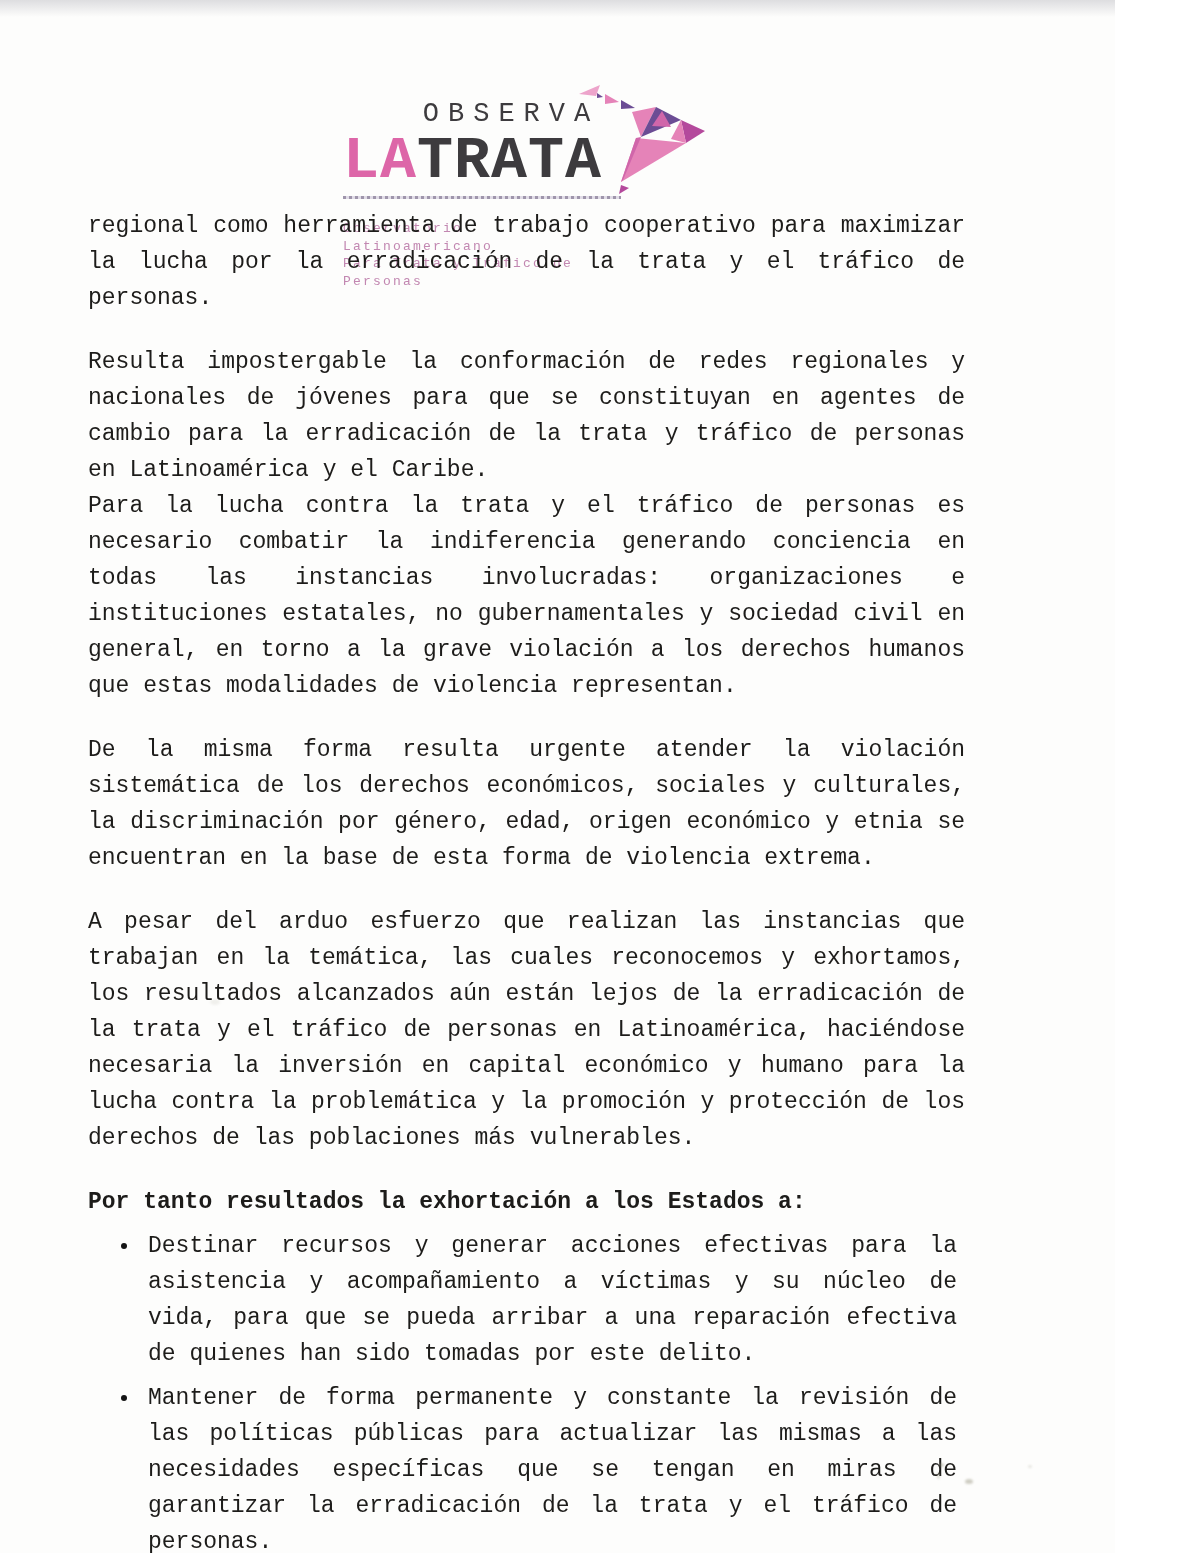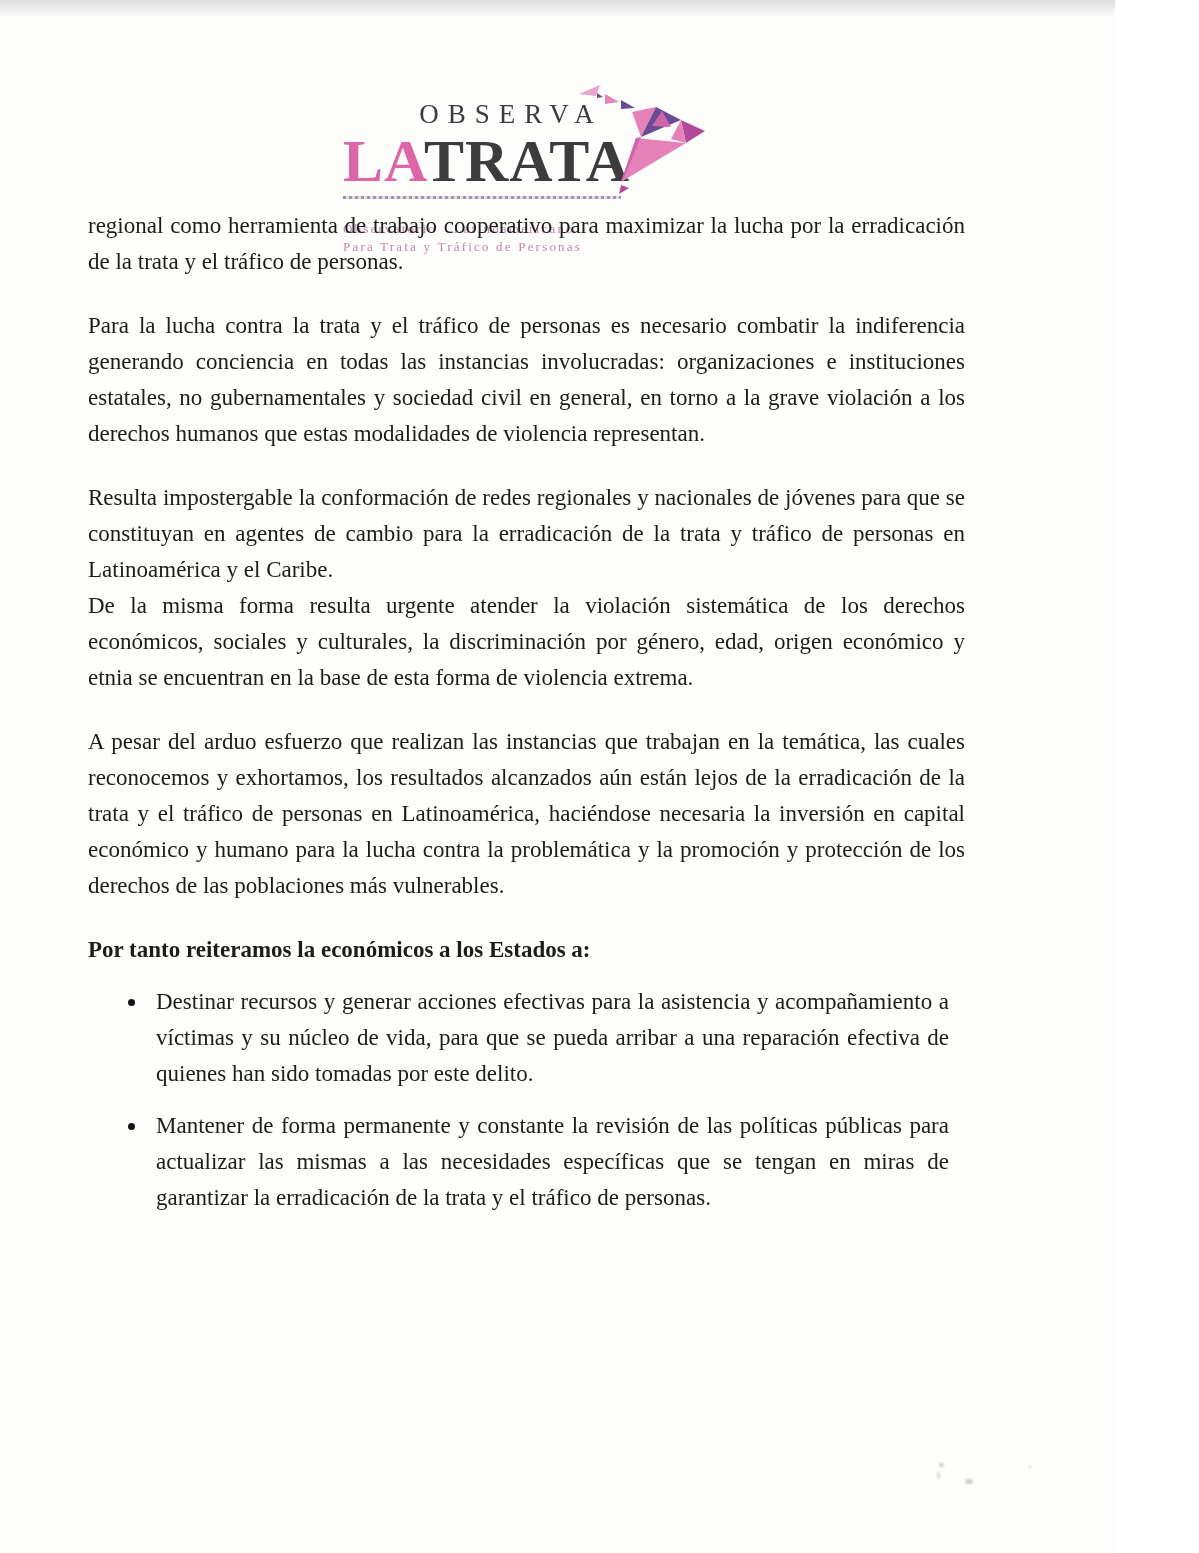--- a/index.html
+++ b/index.html
@@ -4,21 +4,21 @@
 <title>Documento escaneado</title>
 <style>
   html, body { margin: 0; padding: 0; background: #ffffff; }
 
   .page {
     position: relative;
     width: 1115px;
     height: 1553px;
     background: #fdfdfc;
     overflow: hidden;
-    font-family: Liberation Serif, serif;
+    font-family: Liberation Mono, monospace;
   }
 
   
   .scan-edge-top {
     position: absolute;
     top: 0; left: 0; right: 0;
     height: 20px;
     background: linear-gradient(180deg, rgba(170,170,178,0.38) 0%, rgba(255,255,255,0) 85%);
     pointer-events: none;
   }
@@ -95,21 +95,21 @@
     text-align: left;
   }
 
   .bullets {
     list-style: disc;
     margin: 0;
     padding: 0 0 0 44px;
   }
   .bullets li {
     padding-left: 8px;
-    margin: 16px;
+    margin: 8px;
     text-align: justify;
   }
   .bullets li::marker { color: #141414; }
 
   
   .speck {
     position: absolute;
     border-radius: 50%;
     background: #97947f;
     filter: blur(1px);
@@ -154,26 +154,26 @@
 
       <polygon class="tri-pink" points="60,57 110,62 45,101"></polygon>
       <polygon class="tri-pink-deep" points="60,57 65,56 47,99 45,101"></polygon>
 
       <polygon class="tri-magenta" points="45,104 53,107 43,113"></polygon>
     </svg>
   </header>
 
   <main class="content">
     <p class="para">regional como herramienta de trabajo cooperativo para maximizar la lucha por la erradicación de la trata y el tráfico de personas.</p>
+    <p class="para joined">Resulta impostergable la conformación de redes regionales y nacionales de jóvenes para que se constituyan en agentes de cambio para la erradicación de la trata y tráfico de personas en Latinoamérica y el Caribe.</p>
     <p class="para">Para la lucha contra la trata y el tráfico de personas es necesario combatir la indiferencia generando conciencia en todas las instancias involucradas: organizaciones e instituciones estatales, no gubernamentales y sociedad civil en general, en torno a la grave violación a los derechos humanos que estas modalidades de violencia representan.</p>
-    <p class="para joined">Resulta impostergable la conformación de redes regionales y nacionales de jóvenes para que se constituyan en agentes de cambio para la erradicación de la trata y tráfico de personas en Latinoamérica y el Caribe.</p>
     <p class="para">De la misma forma resulta urgente atender la violación sistemática de los derechos económicos, sociales y culturales, la discriminación por género, edad, origen económico y etnia se encuentran en la base de esta forma de violencia extrema.</p>
     <p class="para">A pesar del arduo esfuerzo que realizan las instancias que trabajan en la temática, las cuales reconocemos y exhortamos, los resultados alcanzados aún están lejos de la erradicación de la trata y el tráfico de personas en Latinoamérica, haciéndose necesaria la inversión en capital económico y humano para la lucha contra la problemática y la promoción y protección de los derechos de las poblaciones más vulnerables.</p>
 
-    <h2 class="heading">Por tanto reiteramos la económicos a los Estados a:</h2>
+    <h2 class="heading">Por tanto resultados la exhortación a los Estados a:</h2>
 
     <ul class="bullets">
       <li>Destinar recursos y generar acciones efectivas para la asistencia y acompañamiento a víctimas y su núcleo de vida, para que se pueda arribar a una reparación efectiva de quienes han sido tomadas por este delito.</li>
       <li>Mantener de forma permanente y constante la revisión de las políticas públicas para actualizar las mismas a las necesidades específicas que se tengan en miras de garantizar la erradicación de la trata y el tráfico de personas.</li>
     </ul>
   </main>
 
   <div class="speck s1"></div>
   <div class="speck s2"></div>
   <div class="speck s3"></div>

